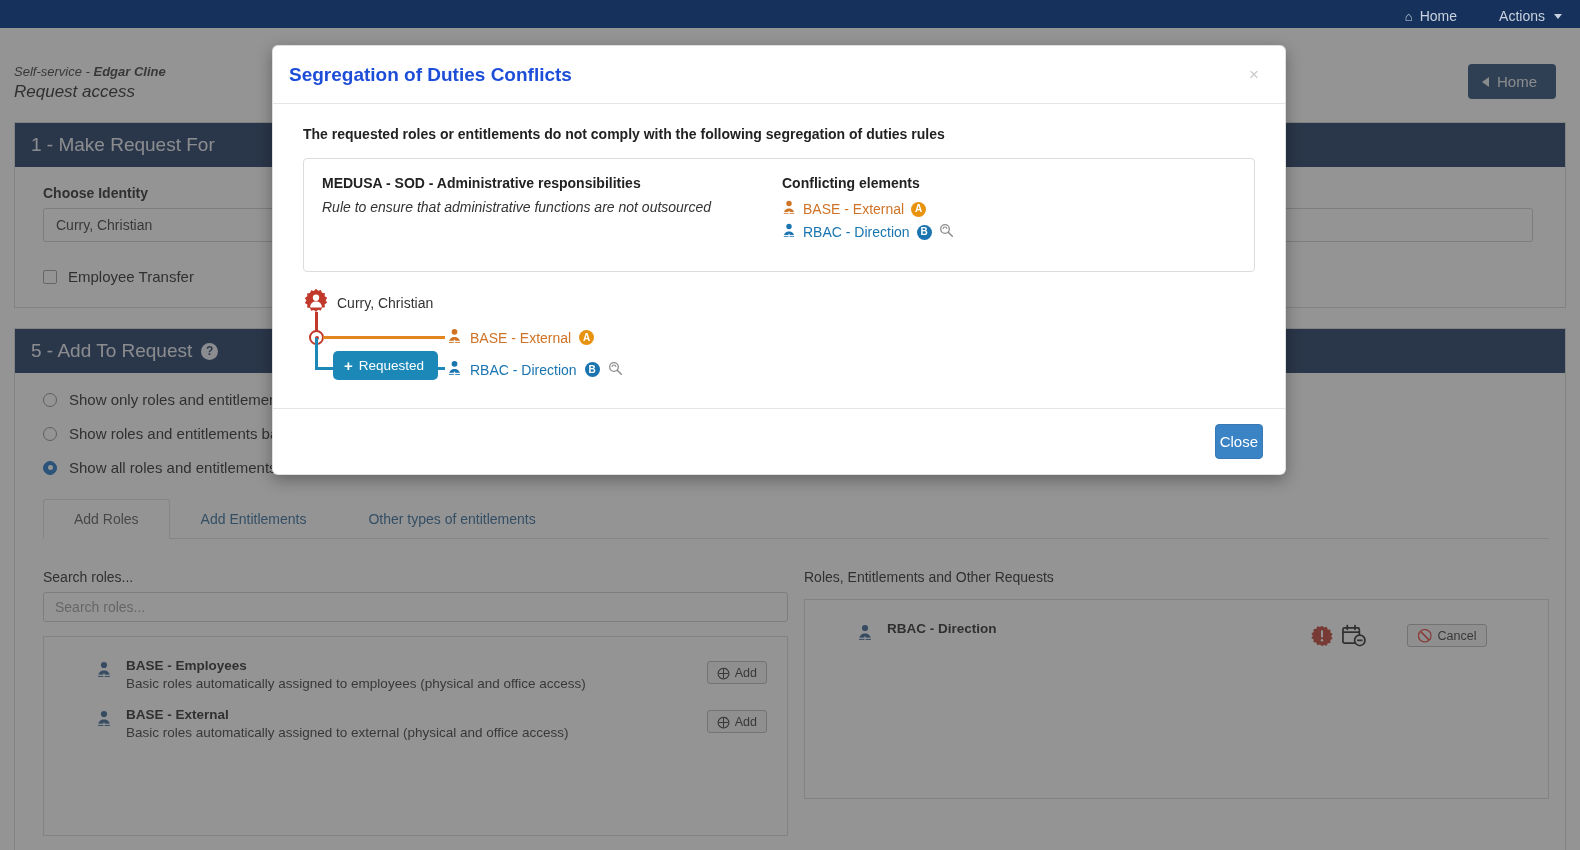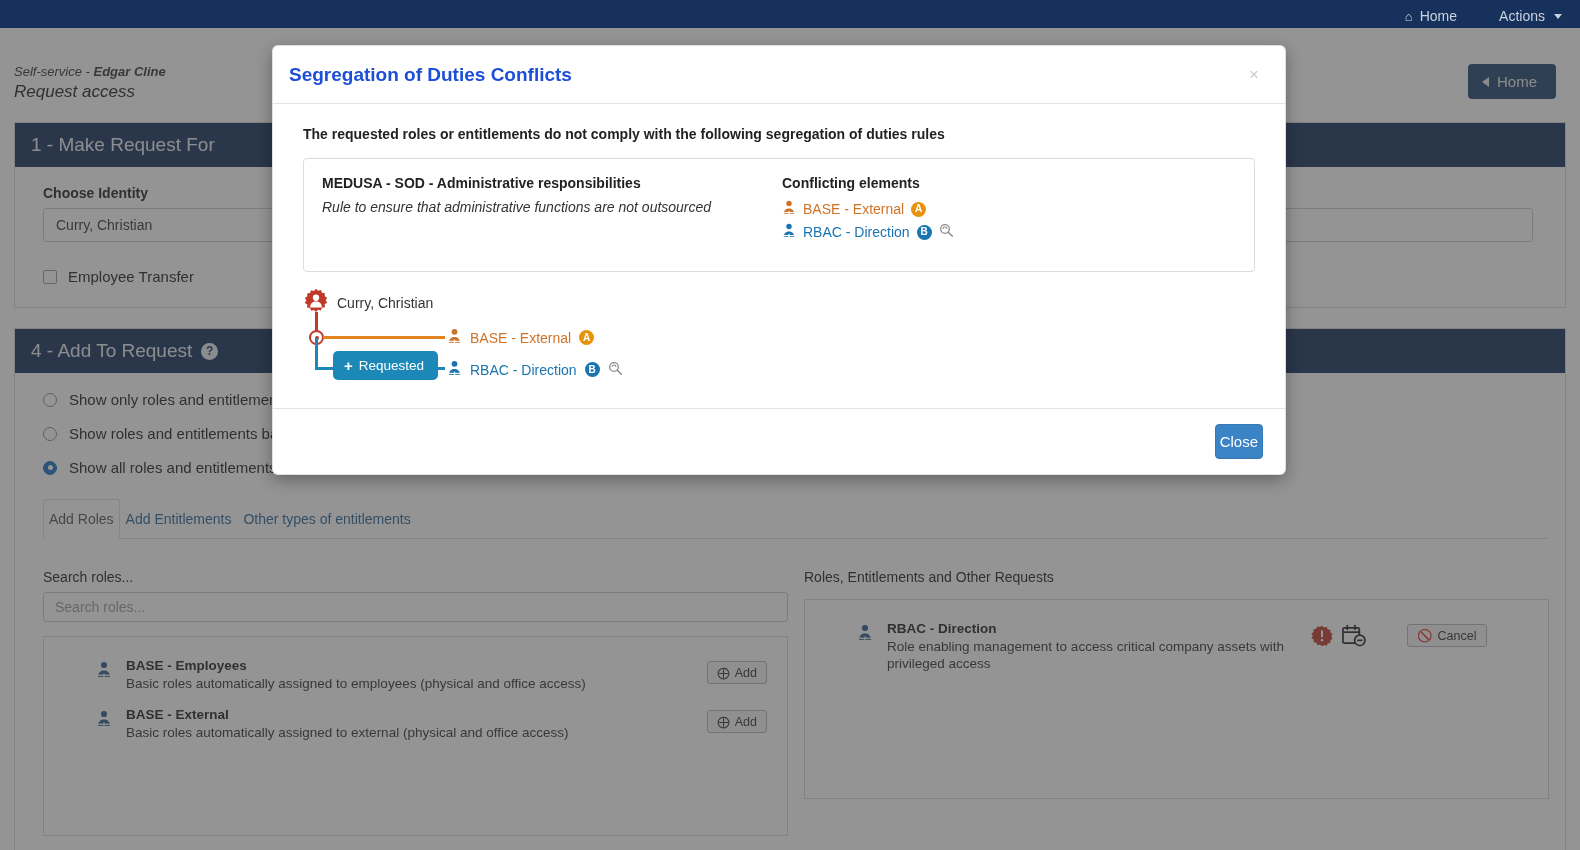--- a/index.html
+++ b/index.html
@@ -108,21 +108,21 @@
     height: 32px; display: flex; align-items: center; justify-content: space-between;
     padding: 0 12px; color: #9a9a9a; font-size: 14px;
   }
   .sel-caret {
     width:0;height:0;border-left:5px solid transparent;border-right:5px solid transparent;
     border-top:6px solid #777;
   }
 
   .tabs { display: flex; margin-top: 22px; border-bottom: 1px solid #ddd; }
   .tab {
-    font-size: 14px; padding: 11px 5px; color: #2a6496; cursor: pointer;
+    font-size: 14px; padding: 11px 30px; color: #2a6496; cursor: pointer;
     border: 1px solid transparent; border-bottom: none; position: relative; top: 1px;
   }
   .tab.active {
     color: #555; background: #fff;
     border-color: #ddd; border-bottom: 1px solid #fff; border-radius: 3px 3px 0 0;
   }
 
   .cols { display: flex; gap: 16px; margin-top: 30px; }
   .col { flex: 1; }
   .col-label { font-size: 14px; color: #222; margin-bottom: 7px; }
@@ -261,21 +261,21 @@
         <div class="select-box">Curry, Christian</div>
         <div class="check-row">
           <span class="cbox"></span>
           <span class="check-lbl">Employee Transfer</span>
         </div>
       </div>
     </div>
 
     <div class="panel">
       <div class="panel-head">
-        <span>4 - Add To Request</span>
+        <span>5 - Add To Request</span>
         <span class="q-badge">?</span>
       </div>
       <div class="panel-body">
 
         <div class="radio-row">
           <span class="radio"></span>
           <span class="radio-lbl">Show only roles and entitlements a</span>
         </div>
 
         <div class="radio-row">
@@ -350,21 +350,20 @@
                 <span class="person-ico">
                   <svg width="16" height="17" viewBox="0 0 16 17">
                       <circle cx="8" cy="4" r="3.1" fill="#2f5d8e"></circle>
                       <path d="M2 16 C2 11.5 5 9.6 8 9.6 C11 9.6 14 11.5 14 16 Z" fill="#2f5d8e"></path>
                       <rect x="1.2" y="13.6" width="13.6" height="1.5" fill="#ffffff" opacity="0.9"></rect>
                       <rect x="7.3" y="12.4" width="1.4" height="3.6" fill="#ffffff" opacity="0.9"></rect>
                     </svg>
                 </span>
                 <div class="li-main" style="max-width:400px;">
                   <div class="li-title">RBAC - Direction</div>
-                  <div class="li-desc">Role enabling management to access critical company assets with privileged access</div>
                 </div>
                 <div class="req-icons">
                   <span>
                     <svg width="22" height="22" viewBox="0 0 24 24">
                         <path fill="#c0392b" d="M12 0.8l2.2 2.0 2.9-0.8 1.2 2.8 3.0 0.3-0.2 3.0 2.5 1.7-1.6 2.5 1.6 2.5-2.5 1.7 0.2 3.0-3.0 0.3-1.2 2.8-2.9-0.8L12 23.2l-2.2-2.0-2.9 0.8-1.2-2.8-3.0-0.3 0.2-3.0L0.4 14.2 2 11.7 0.4 9.2l2.5-1.7-0.2-3.0 3.0-0.3 1.2-2.8 2.9 0.8z"></path>
                         <rect x="10.9" y="5.6" width="2.2" height="8" rx="1" fill="#fff"></rect>
                         <circle cx="12" cy="16.7" r="1.35" fill="#fff"></circle>
                       </svg>
                   </span>
                   <span>

